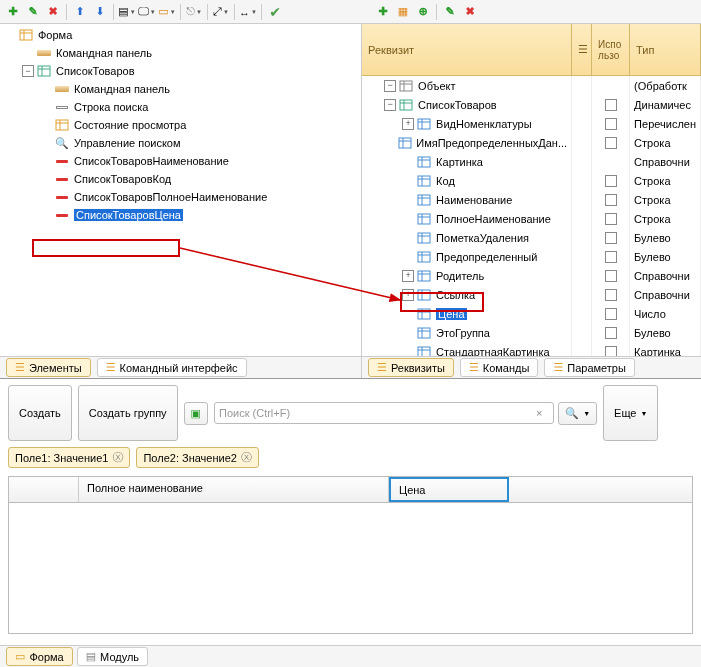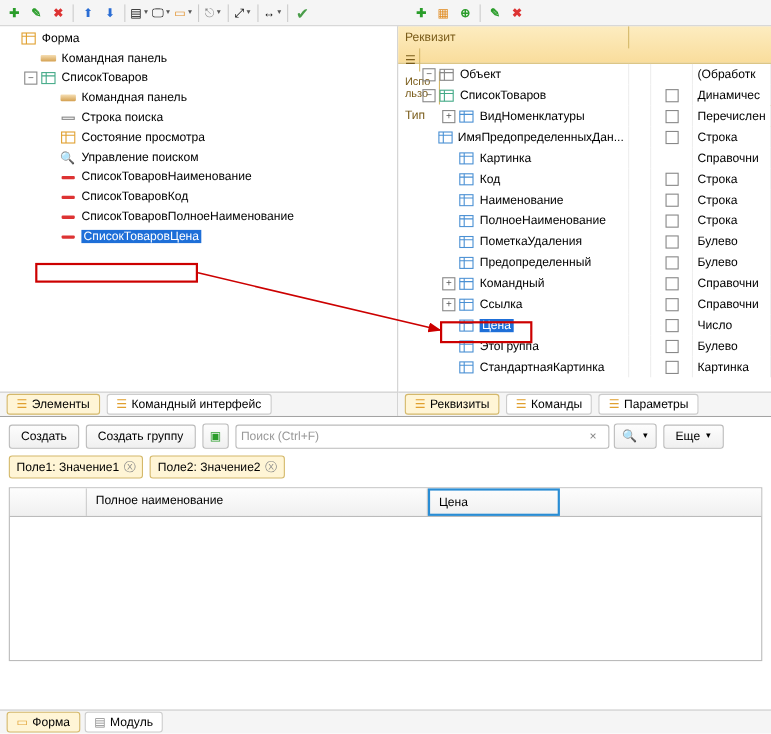--- a/index.html
+++ b/index.html
@@ -17,34 +17,34 @@
 .tree { flex: 1; overflow: auto; padding: 2px 0; background: #fff; }
 .tree-row { display: flex; align-items: center; height: 18px; padding: 0 4px; white-space: nowrap; }
 .tree-indent { display: inline-block; }
 .expander { width: 12px; height: 12px; display: inline-flex; align-items: center; justify-content: center; border: 1px solid #888; font-size: 9px; line-height: 1; cursor: pointer; margin-right: 2px; color: #555; }
 .expander-empty { width: 14px; display: inline-block; }
 .tree-icon { width: 16px; height: 14px; display: inline-flex; align-items: center; justify-content: center; margin-right: 4px; }
 .tree-label { white-space: nowrap; }
 .selected-blue { background: #1e6fd8; color: #fff; padding: 0 2px; }
 .red-box { border: 2px solid #c00; position: absolute; pointer-events: none; }
 
-.grid-header { display: flex; background: linear-gradient(#fdecc0, #f9dd9c); border-bottom: 1px solid #d4b86a; height: 34px; flex-direction: column; }
+.grid-header { display: flex; background: linear-gradient(#fdecc0, #f9dd9c); border-bottom: 1px solid #d4b86a; height: 52px; }
 .grid-header-cell { padding: 4px 6px; border-right: 1px solid #d4b86a; display: flex; align-items: center; color: #7a5c1a; }
 .grid-body { flex: 1; overflow: auto; }
 .grid-row { display: flex; height: 19px; align-items: center; }
 .grid-cell { padding: 0 4px; border-right: 1px solid #eee; display: flex; align-items: center; height: 100%; }
 .checkbox { width: 12px; height: 12px; border: 1px solid #888; background: #fff; display: inline-block; }
 
 .tab-strip { display: flex; gap: 6px; padding: 2px 6px; background: #f5f5f5; border-top: 1px solid #ccc; height: 22px; align-items: center; }
 .tab { padding: 2px 8px; border: 1px solid #ccc; border-radius: 3px; background: #fff; cursor: pointer; display: flex; align-items: center; gap: 4px; }
 .tab.active { background: #fff5d6; border-color: #d4b86a; }
 
 .bottom-panel { border-top: 1px solid #999; padding: 6px 8px; height: 264px; background: #fff; }
 .btn-row { display: flex; gap: 6px; align-items: center; margin-bottom: 6px; }
-.btn { padding: 4px 10px; border: 1px solid #bbb; border-radius: 3px; background: linear-gradient(#fdfdfd, #f0f0f0); cursor: pointer; display: flex; align-items: center; gap: 4px; }
+.btn { padding: 21px 10px; border: 1px solid #bbb; border-radius: 3px; background: linear-gradient(#fdfdfd, #f0f0f0); cursor: pointer; display: flex; align-items: center; gap: 4px; }
 .search-input { flex: 1; max-width: 340px; padding: 4px 4px; border: 1px solid #bbb; border-radius: 3px; background: #fff; color: #999; }
 .filter-chip { display: inline-flex; align-items: center; gap: 4px; padding: 2px 6px; background: #fff5d6; border: 1px solid #d4b86a; border-radius: 3px; margin-right: 6px; }
 .chip-close { color: #888; cursor: pointer; }
 .data-table { margin-top: 8px; border: 1px solid #bbb; }
 .dt-header { display: flex; background: linear-gradient(#fdfdfd, #f0f0f0); border-bottom: 1px solid #bbb; height: 26px; }
 .dt-cell { padding: 5px 8px; border-right: 1px solid #ccc; }
 .dt-cell.sel { border: 2px solid #2a8dd4; }
 
 .footer-tabs { position: absolute; bottom: 0; left: 0; right: 0; display: flex; gap: 4px; padding: 2px 6px; background: #f5f5f5; border-top: 1px solid #ccc; height: 22px; align-items: center; }
 
@@ -409,21 +409,21 @@
           <div class="grid-cell" style="width:210px">
             <span class="tree-indent" style="width:36px"></span>
             <span class="expander">+</span>
             <span class="tree-icon">
               <svg width="14" height="12">
                 <rect x="1" y="1" width="12" height="10" fill="none" stroke="#4a90d4" stroke-width="1"></rect>
                 <line x1="1" y1="4" x2="13" y2="4" stroke="#4a90d4"></line>
                 <line x1="5" y1="1" x2="5" y2="11" stroke="#4a90d4"></line>
               </svg>
             </span>
-            <span class="tree-label">Командный</span>
+            <span class="tree-label">Родитель</span>
           </div>
           <div class="grid-cell" style="width:20px"></div>
           <div class="grid-cell" style="width:38px;justify-content:center">
             <span class="checkbox"></span>
           </div>
           <div class="grid-cell" style="flex:1">Справочни</div>
         </div>
         <div class="grid-row">
           <div class="grid-cell" style="width:210px">
             <span class="tree-indent" style="width:36px"></span>

